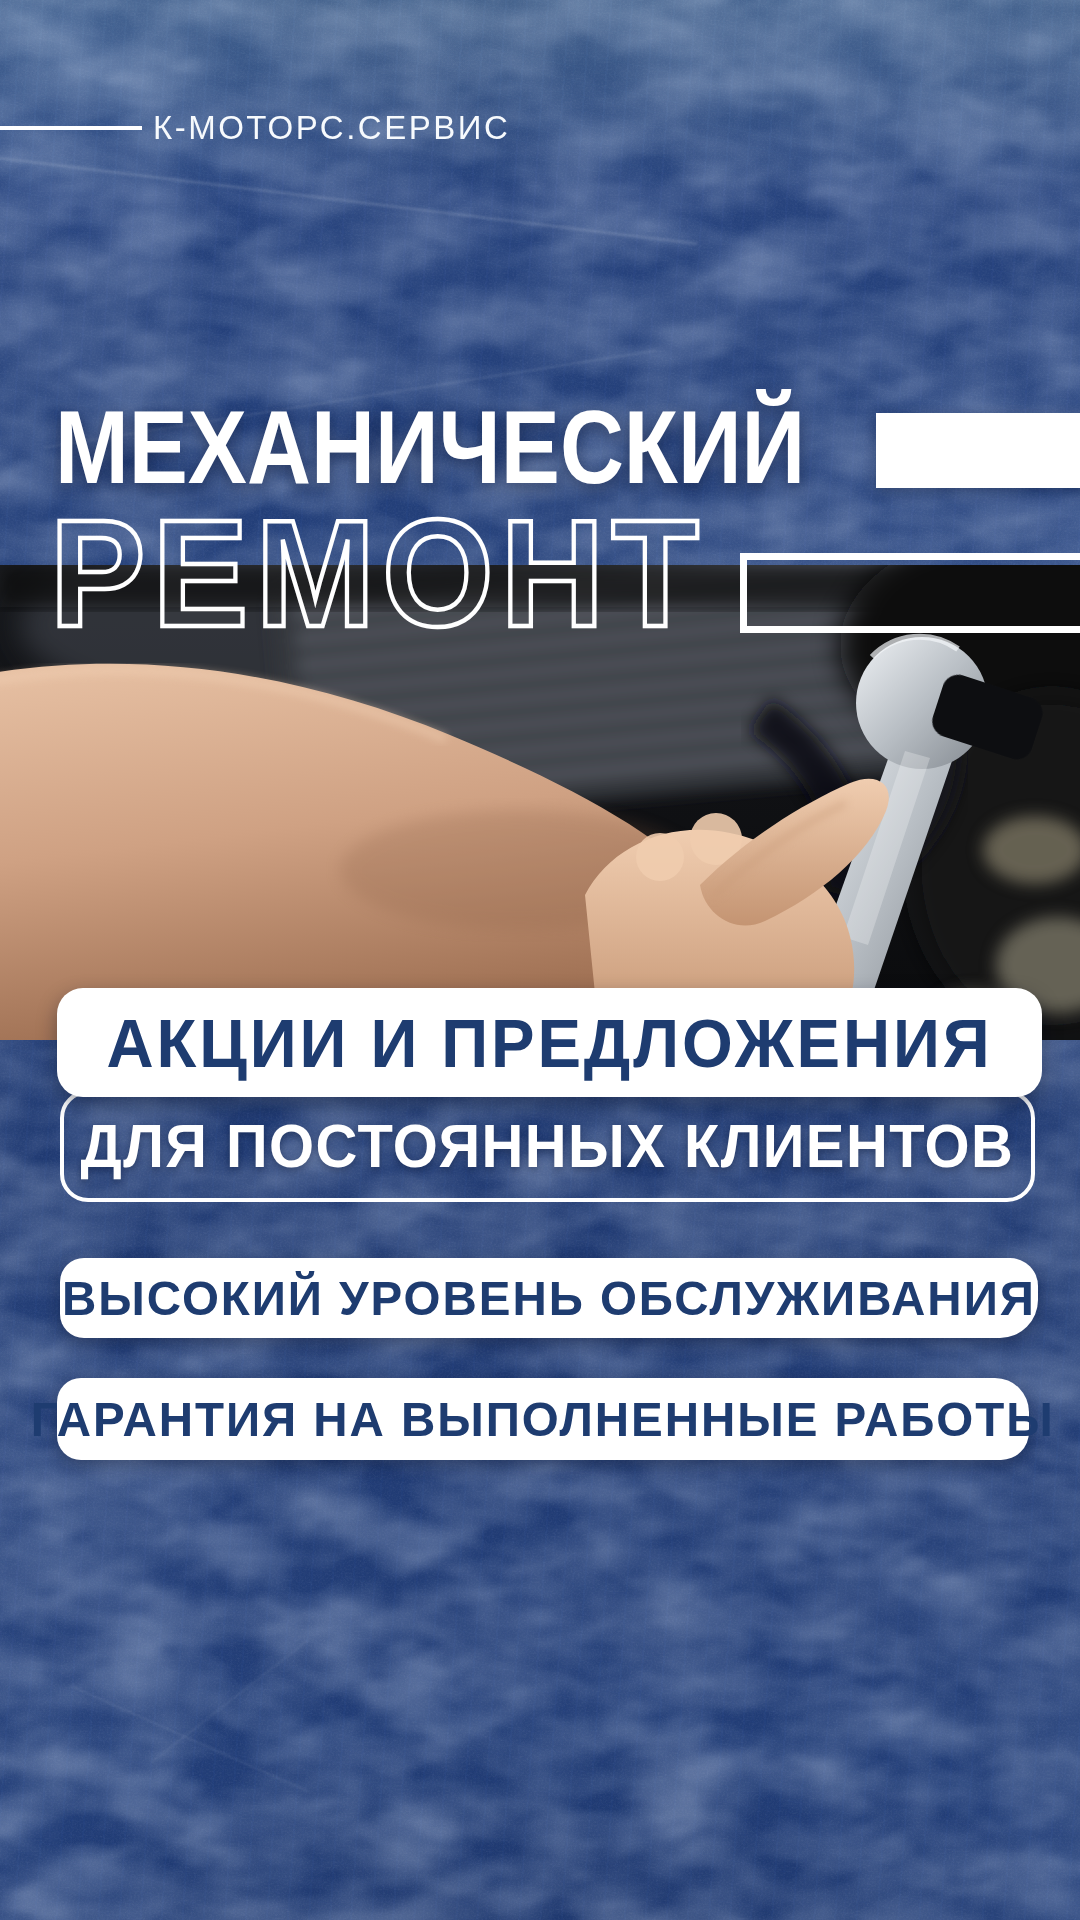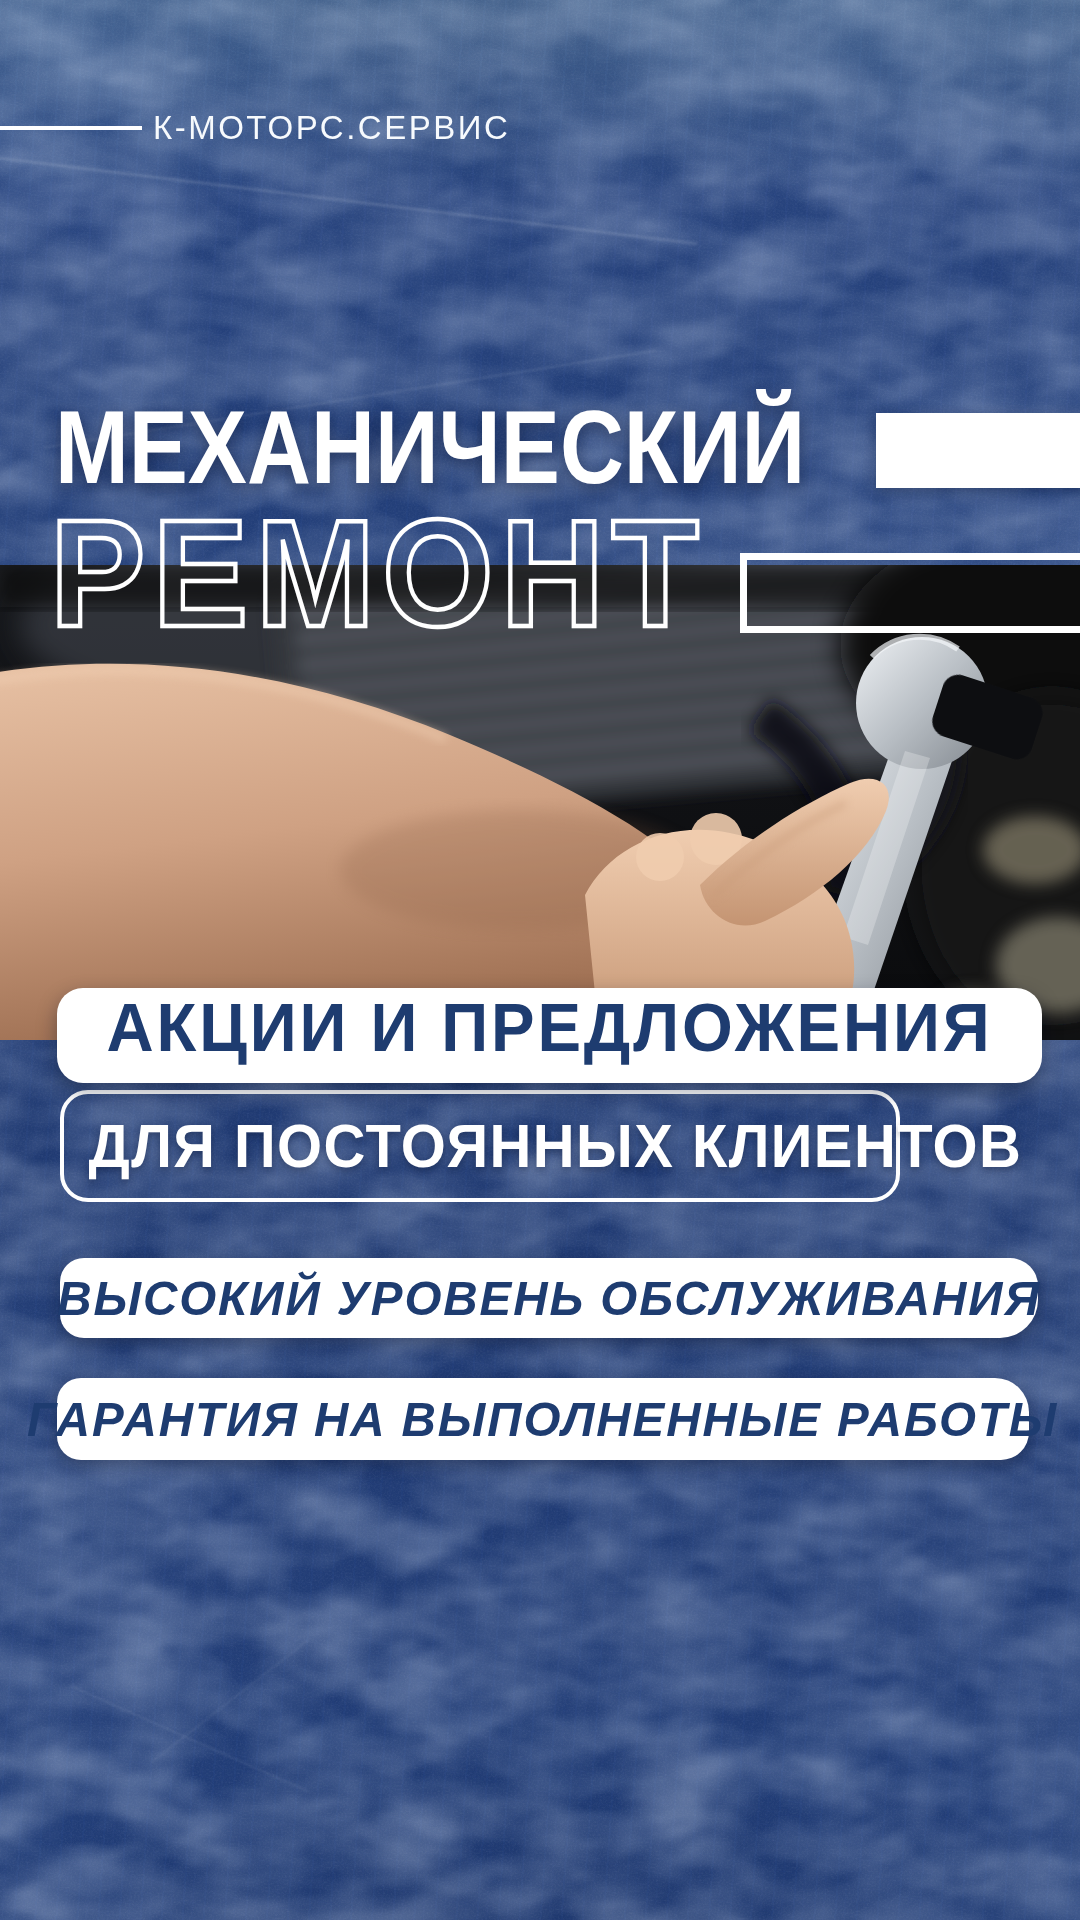--- a/index.html
+++ b/index.html
@@ -42,34 +42,34 @@
   .headline2{position:absolute;left:50px;top:497px;z-index:3;
     font-size:152px;line-height:1;font-weight:700;white-space:nowrap;
     color:rgba(255,255,255,0.03);-webkit-text-stroke:4.5px #ffffff;
     letter-spacing:8px;transform:scaleX(.94);transform-origin:0 50%;}
   .headline2-frame{position:absolute;left:740px;top:553px;width:352px;height:80px;z-index:3;
     border:7px solid #ffffff;box-sizing:border-box;}
 
   .photo{position:absolute;left:0;top:565px;width:1080px;height:475px;background:#0d0e11;z-index:1;}
   .photo svg{display:block;width:100%;height:100%;}
 
-  .offers-card{position:absolute;left:57px;top:988px;width:985px;height:95px;z-index:5;
-    background:#ffffff;border-radius:26px;display:flex;justify-content:center;
+  .offers-card{position:absolute;left:57px;top:988px;width:985px;height:109px;z-index:5;
+    background:#ffffff;border-radius:26px;display:flex;align-items:center;justify-content:center;
     box-shadow:0 8px 20px rgba(6,12,32,.38);}
   .offers-card .txt{font-size:68px;font-weight:700;color:#1e3c70;letter-spacing:3px;white-space:nowrap;
     transform:scaleX(.96);}
-  .offers-subcard{position:absolute;left:60px;top:1090px;width:840px;height:112px;z-index:4;
+  .offers-subcard{position:absolute;left:60px;top:1090px;width:975px;height:112px;z-index:4;
     border:4px solid #ffffff;border-radius:28px;box-sizing:border-box;
-    display:flex;align-items:center;justify-content:flex-start;}
+    display:flex;align-items:center;justify-content:center;}
   .offers-subcard .txt{font-size:61px;font-weight:700;color:#ffffff;letter-spacing:1.5px;white-space:nowrap;
     transform:scaleX(.95);text-shadow:0 3px 8px rgba(8,16,40,.35);}
 
   .pill{position:absolute;z-index:4;background:#ffffff;border-radius:28px;
     display:flex;align-items:center;justify-content:center;
-    box-shadow:0 6px 16px rgba(6,12,32,.32);font-style:italic;}
+    box-shadow:0 6px 16px rgba(6,12,32,.32);}
   .pill .txt{font-size:49px;font-weight:700;color:#1e3c70;letter-spacing:2px;white-space:nowrap;transform:scaleX(.97);}
   .pill-1{left:60px;top:1258px;width:978px;height:80px;border-radius:24px 28px 38px 24px;}
   .pill-2{left:57px;top:1370px;width:972px;height:82px;border-radius:24px 34px 28px 24px;margin-top:8px;}
 </style>
 </head>
 <body>
 
 <div class="poster">
 
   <div class="bg-base"></div>

